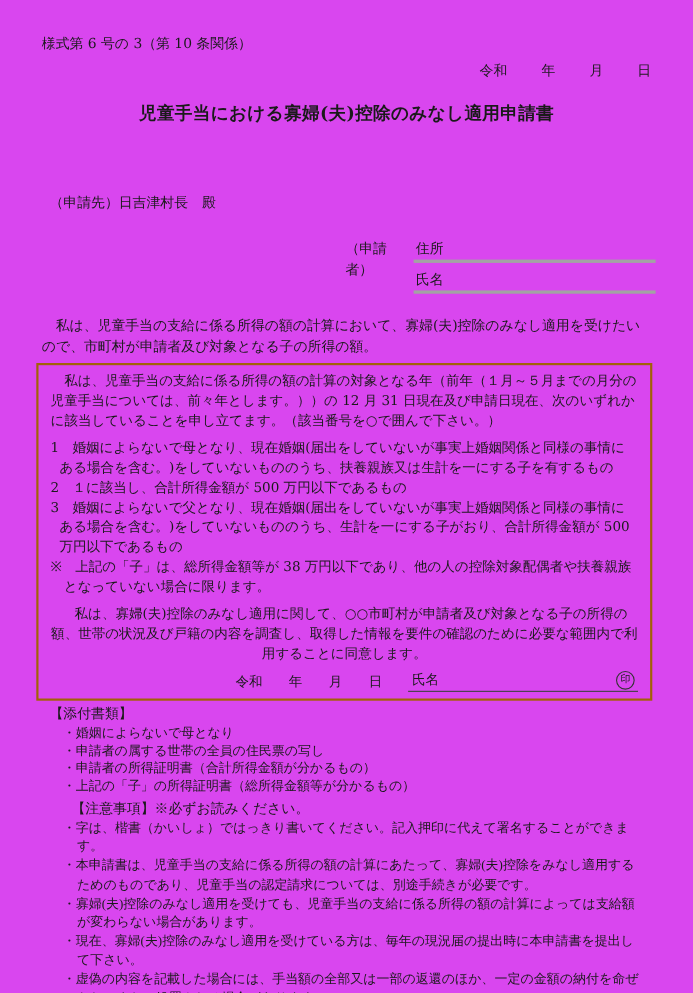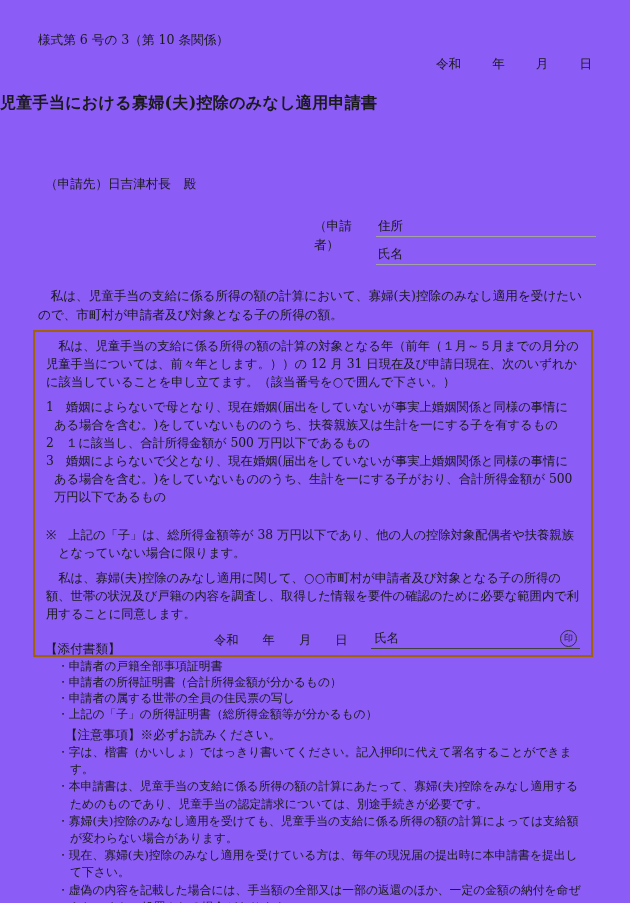--- a/index.html
+++ b/index.html
@@ -1,53 +1,53 @@
 <!DOCTYPE html>
 <html><head>
 <meta charset="utf-8">
 <style>
   html,body { margin:0; padding:0; background:#e8e8e8; }
   .page {
     position:relative;
     width:630px; height:903px;
     margin:0 auto;
-    background:#8b5cf6;
+    background:#d946ef;
     color:#1a1a1a;
     font-family:"DejaVu Serif","Liberation Serif",serif;
     font-size:12.6px;
     line-height:19px;
     overflow:hidden;
   }
   .form-number { position:absolute; left:38px; top:30px; }
   .date-line { position:absolute; right:38px; top:54px; }
   .date-line .dt + .dt { margin-left:27px; }
   .doc-title {
     position:absolute; top:93px; left:0; width:100%;
-    font-weight:bold; font-size:16px; letter-spacing:0.3px;
+    text-align:center; font-weight:bold; font-size:16px; letter-spacing:0.3px;
   }
   .addressee { position:absolute; left:45px; top:174px; }
   .applicant { position:absolute; left:314px; top:216px; }
   .app-row { display:flex; align-items:flex-start; height:28px; }
   .app-label { width:62px; }
   .fill-line {
-    width:216px; border-bottom:1px solid #a3a3a3; padding:0 2px 1px 2px;
+    width:216px; border-bottom:3px solid #a3a3a3; padding:0 2px 1px 2px;
   }
   .intro { position:absolute; left:38px; top:286px; width:555px; }
   .declaration-box {
     position:absolute; left:33px; top:330px; width:560px; min-height:305px;
     box-sizing:border-box; border:2px solid #a16207;
     padding:5px 11px 6px 11px;
     font-size:12.3px; line-height:18px;
   }
   .box-items { margin-top:7px; }
   .box-item { padding-left:8px; text-indent:-8px; }
   .box-item .num { margin-right:12px; }
-  .box-note { margin-top:20px; padding-left:12px; text-indent:-12px; }
+  .box-note { margin-top:0; padding-left:12px; text-indent:-12px; }
   .box-note .note-marker { margin-right:12px; }
-  .box-consent { margin-top:7px; }
+  .box-consent { margin-top:7px;text-align:center; }
   .box-signature {
     margin-top:6px; display:flex; align-items:flex-end; padding-left:168px;
   }
   .box-signature .dt + .dt { margin-left:24px; }
   .sign-field {
     flex:1; margin-left:24px; border-bottom:1px solid #404040;
     display:flex; justify-content:space-between; align-items:flex-end;
     padding:0 3px 1px 3px;
   }
   .seal {
@@ -55,21 +55,21 @@
     border:1px solid #333; border-radius:50%;
     font-size:9px; line-height:15px; text-align:center;
   }
   .attachments { position:absolute; left:45px; top:640px; width:540px; }
   .attachments .sec-heading { line-height:18px; }
   .attachments .plain-item { margin-left:12px; font-size:11.8px; line-height:16px; }
   .notes { position:absolute; left:45px; top:726px; width:537px; }
   .notes .sec-heading { line-height:18px;margin-left:20px; }
   .notes .note-item {
     margin-left:12px; font-size:11.8px; line-height:17.2px;
-    padding-left:13px; text-indent:-13px;
+    padding-left:13px; text-indent:-13px;font-family:Liberation Serif, serif;
   }
 </style>
 </head>
 <body>
 
 <div class="page">
 
   <div class="form-number">様式第 6 号の 3（第 10 条関係）</div>
 
   <div class="date-line">
@@ -128,23 +128,23 @@
       <span class="dt">日</span>
       <span class="sign-field">
         <span>氏名</span>
         <span class="seal">印</span>
       </span>
     </div>
   </div>
 
   <div class="attachments">
     <div class="sec-heading">【添付書類】</div>
-    <div class="plain-item">・申請者の戸籍全部事項証明書</div>
+    <div class="plain-item">・婚姻によらないで母となり</div>
+    <div class="plain-item">・申請者の属する世帯の全員の住民票の写し</div>
     <div class="plain-item">・申請者の所得証明書（合計所得金額が分かるもの）</div>
-    <div class="plain-item">・申請者の属する世帯の全員の住民票の写し</div>
     <div class="plain-item">・上記の「子」の所得証明書（総所得金額等が分かるもの）</div>
   </div>
 
   <div class="notes">
     <div class="sec-heading">【注意事項】※必ずお読みください。</div>
     <div class="note-item">・字は、楷書（かいしょ）ではっきり書いてください。記入押印に代えて署名することができます。</div>
     <div class="note-item">・本申請書は、児童手当の支給に係る所得の額の計算にあたって、寡婦(夫)控除をみなし適用するためのものであり、児童手当の認定請求については、別途手続きが必要です。</div>
     <div class="note-item">・寡婦(夫)控除のみなし適用を受けても、児童手当の支給に係る所得の額の計算によっては支給額が変わらない場合があります。</div>
     <div class="note-item">・現在、寡婦(夫)控除のみなし適用を受けている方は、毎年の現況届の提出時に本申請書を提出して下さい。</div>
     <div class="note-item">・虚偽の内容を記載した場合には、手当額の全部又は一部の返還のほか、一定の金額の納付を命ぜられ、また、処罰される場合があります。</div>

